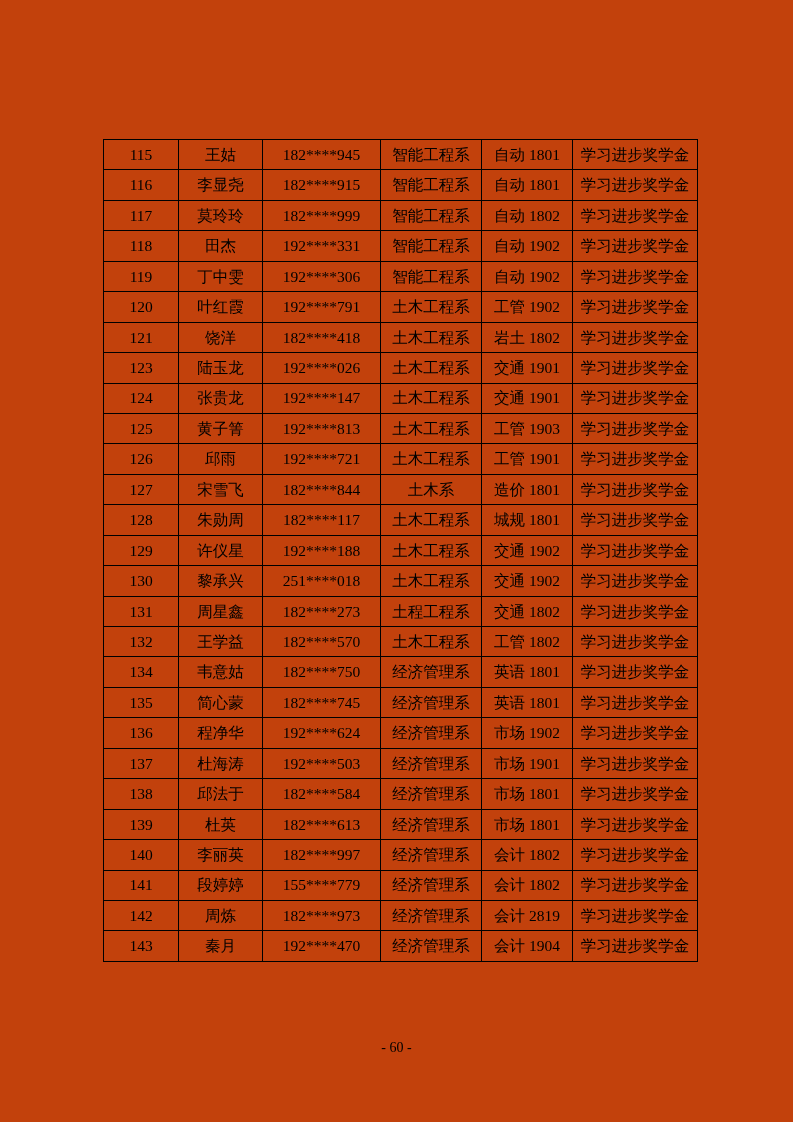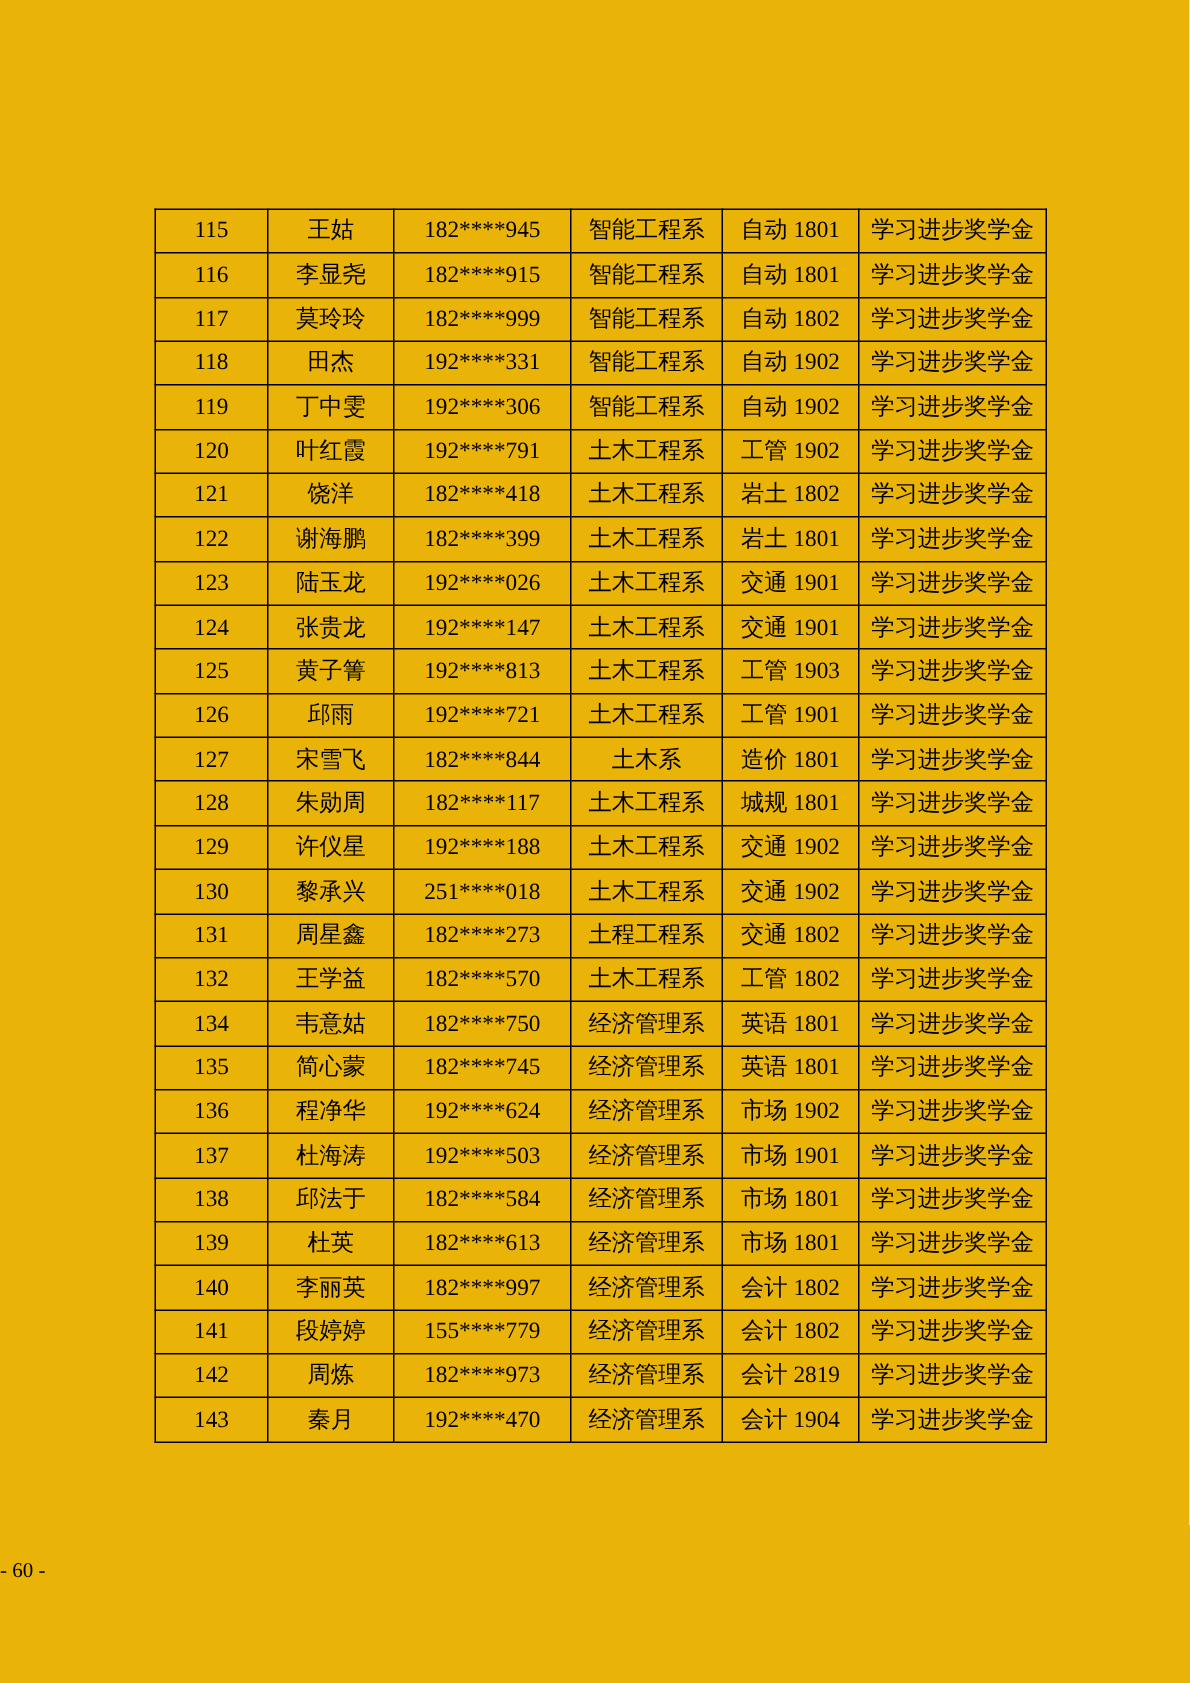--- a/index.html
+++ b/index.html
@@ -4,21 +4,21 @@
 <style>
   html, body {
     margin: 0;
     padding: 0;
     background: #ffffff;
   }
   .page {
     position: relative;
     width: 793px;
     height: 1122px;
-    background: #eab308;
+    background: #c2410c;
     font-family: "Liberation Serif", "DejaVu Serif", serif;
     color: #000000;
     overflow: hidden;
   }
   table.award-table {
     position: absolute;
     left: 103px;
     top: 139px;
     width: 594px;
     height: 823px;
@@ -34,20 +34,21 @@
     padding: 0;
     white-space: nowrap;
     overflow: hidden;
     font-family: "Liberation Serif", "DejaVu Serif", serif;
   }
   .page-footer {
     position: absolute;
     top: 1040px;
     left: 0;
     width: 793px;
+    text-align: center;
     font-size: 14px;
     color: #000000;
     font-family: "Liberation Serif", "DejaVu Serif", serif;
   }
 </style>
 </head>
 <body>
 
 <div class="page">
 
@@ -117,28 +118,20 @@
 
   <tr>
     <td>121</td>
     <td>饶洋</td>
     <td>182****418</td>
     <td>土木工程系</td>
     <td>岩土 1802</td>
     <td>学习进步奖学金</td>
   </tr>
 
-  <tr>
-    <td>122</td>
-    <td>谢海鹏</td>
-    <td>182****399</td>
-    <td>土木工程系</td>
-    <td>岩土 1801</td>
-    <td>学习进步奖学金</td>
-  </tr>
 
   <tr>
     <td>123</td>
     <td>陆玉龙</td>
     <td>192****026</td>
     <td>土木工程系</td>
     <td>交通 1901</td>
     <td>学习进步奖学金</td>
   </tr>
 

